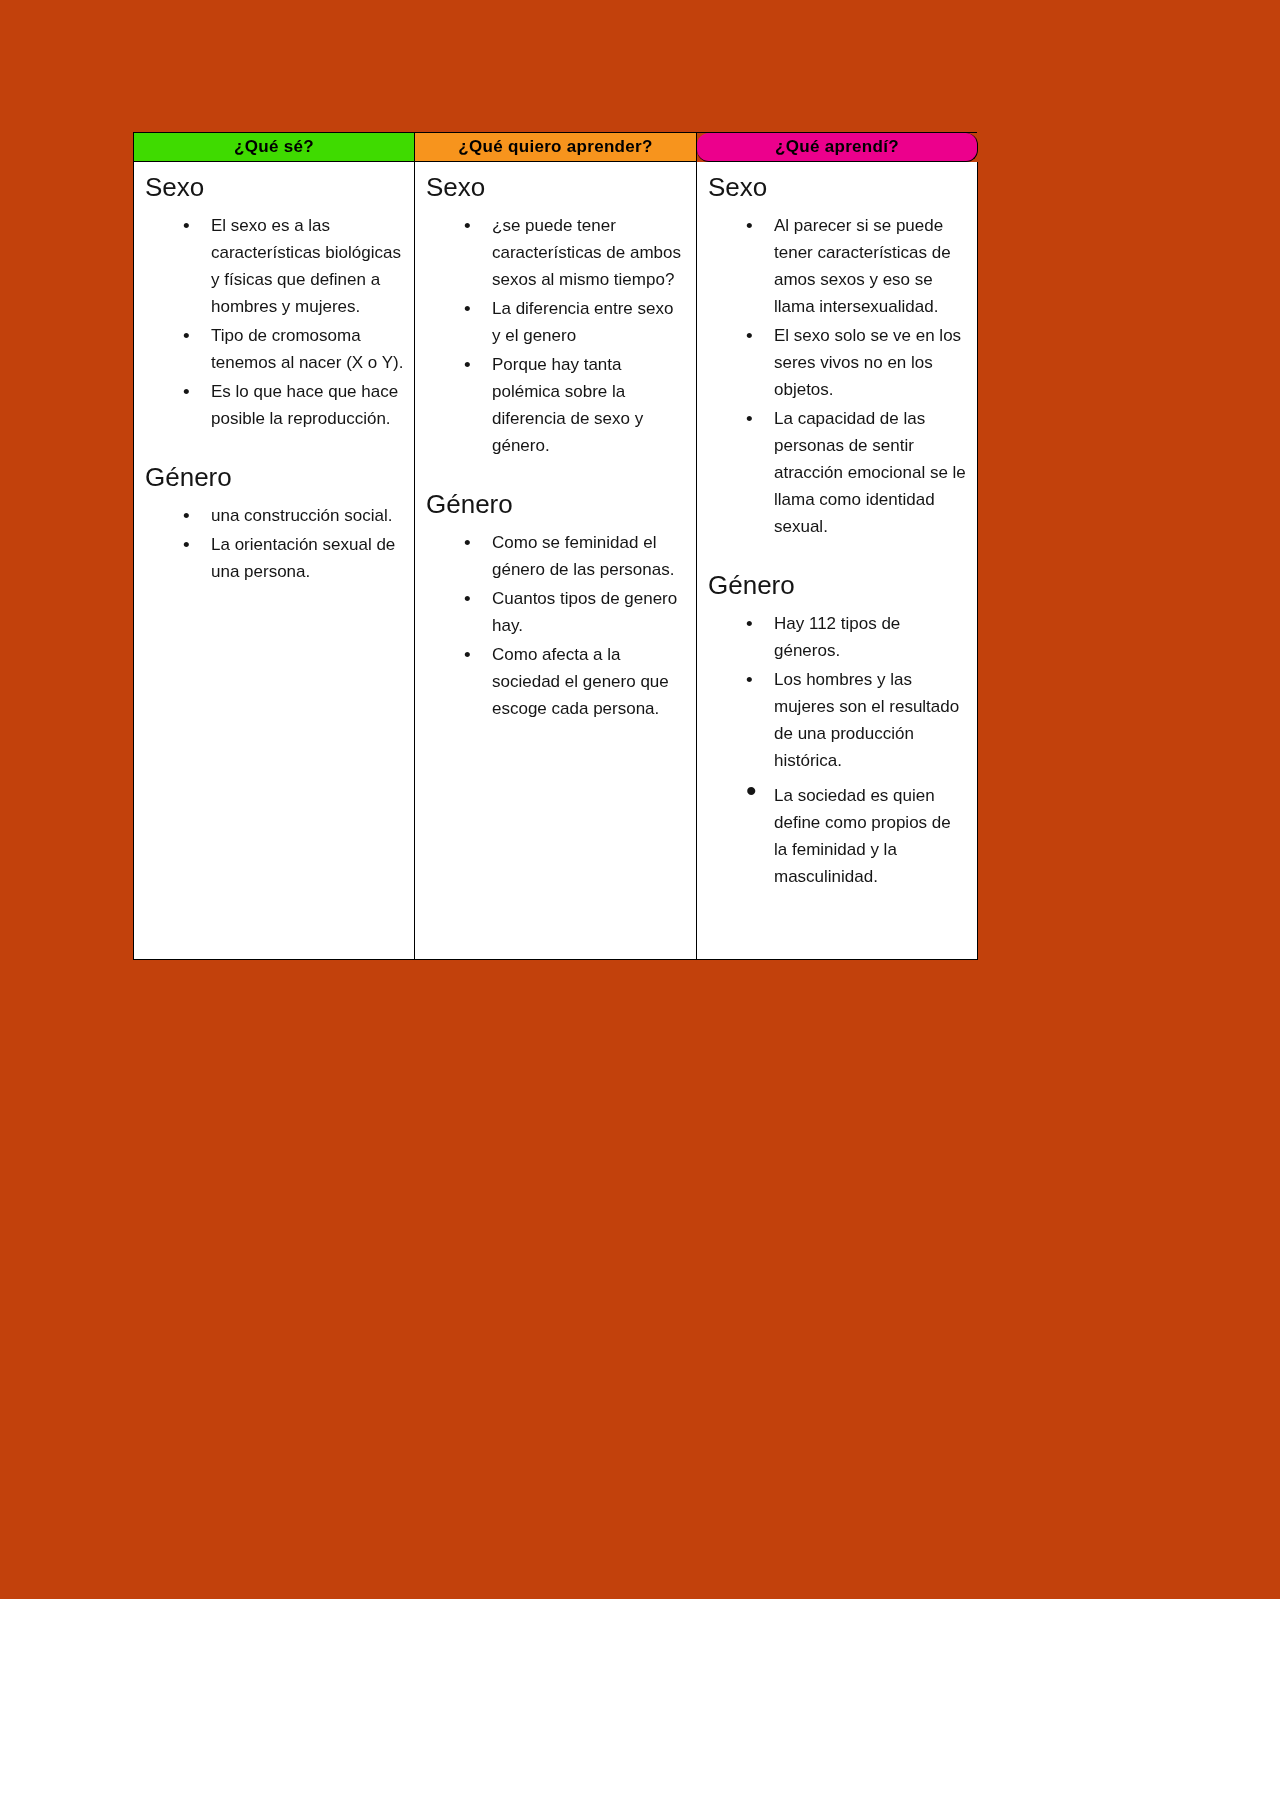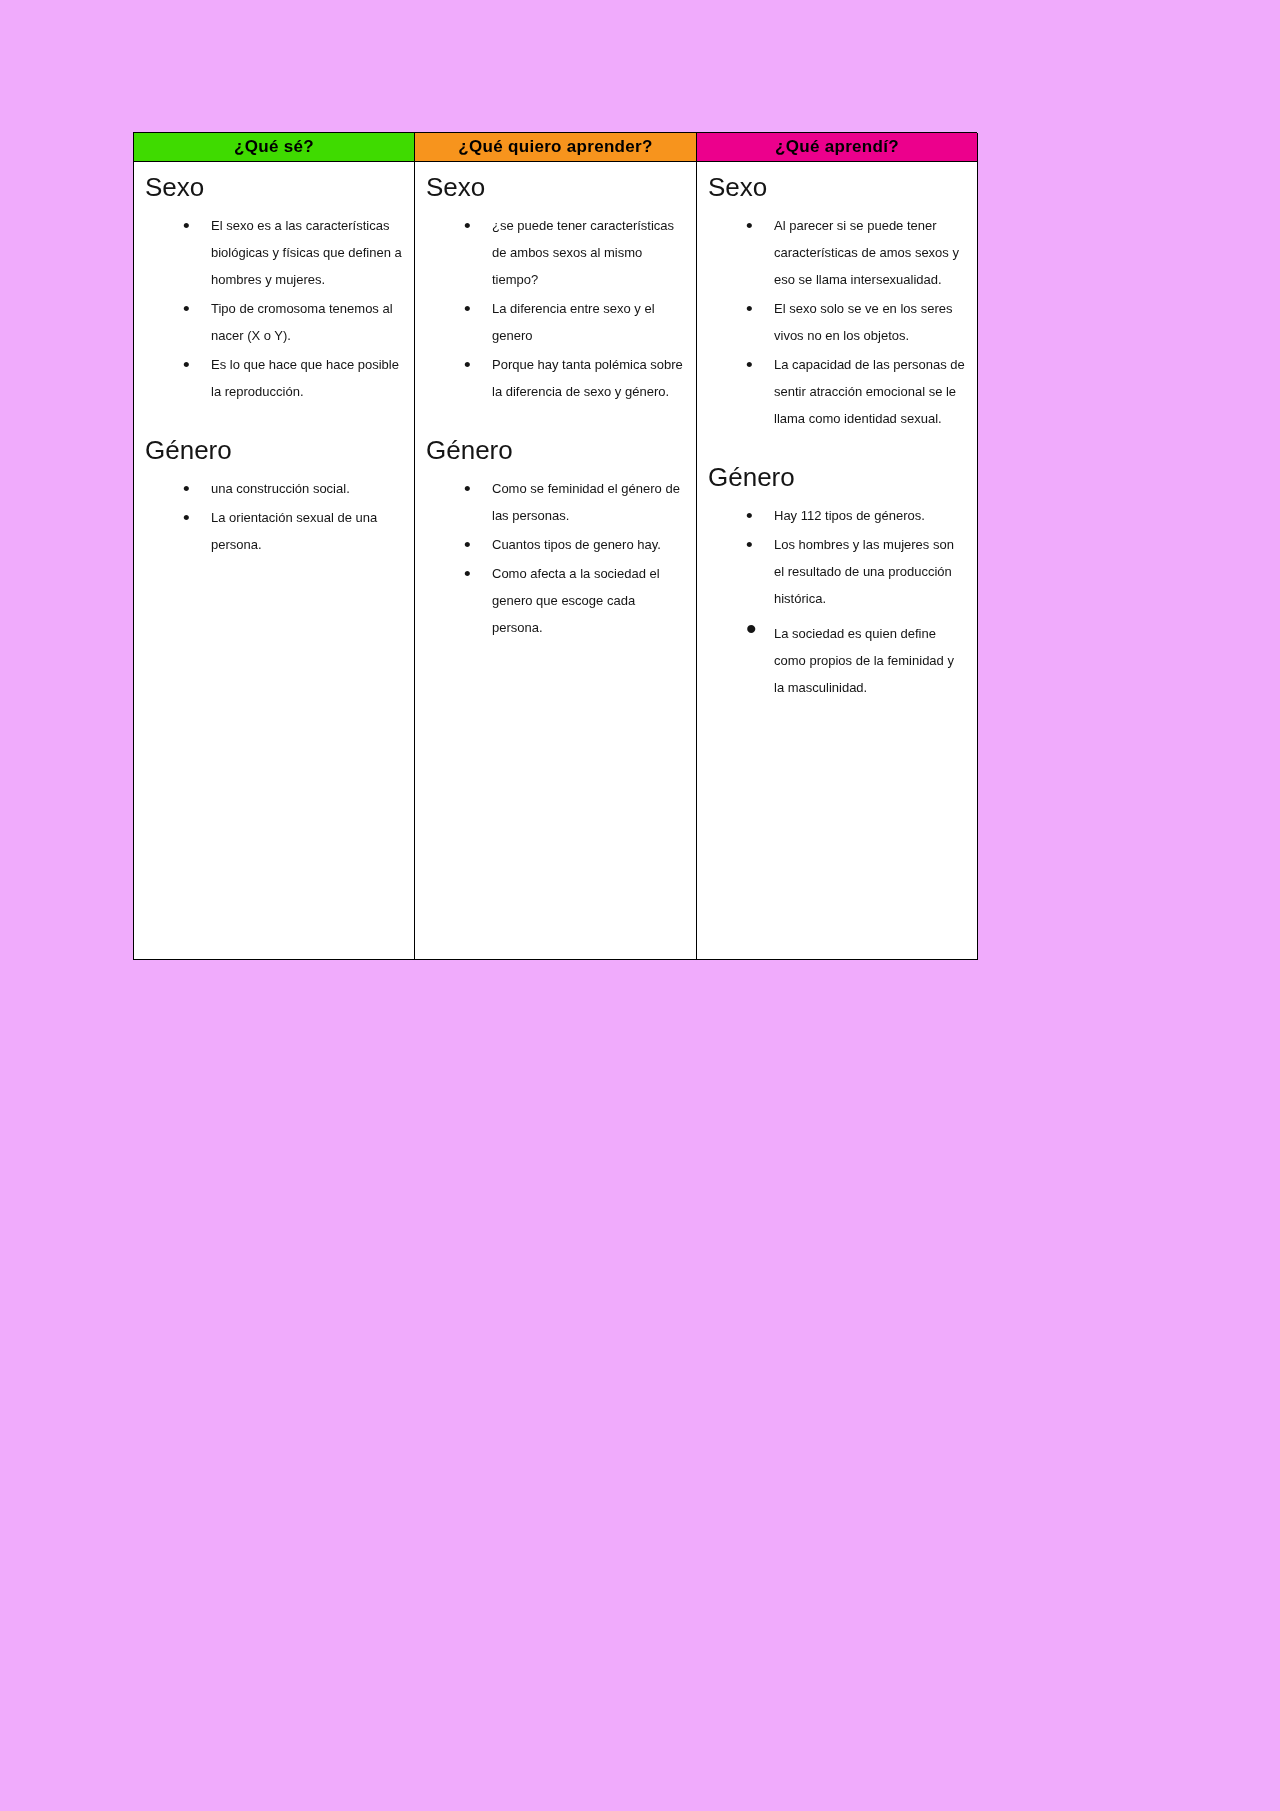--- a/index.html
+++ b/index.html
@@ -5,22 +5,22 @@
   * { box-sizing: border-box; }
   html, body { margin: 0; padding: 0; }
   body {
     background: #ffffff;
     font-family: "Liberation Sans", sans-serif;
     color: #111111;
   }
   .page {
     position: relative;
     width: 1280px;
-    height: 1811px;
-    background: #f0abfc;
+    height: 1599px;
+    background: #c2410c;
     overflow: hidden;
   }
   .kwl-table {
     position: absolute;
     left: 133px;
     top: 132px;
     width: 844px;
     display: grid;
     grid-template-columns: 281px 282px 281px;
     border-left: 1px solid #000;
@@ -54,21 +54,21 @@
   }
   .section + .section { margin-top: 28px; }
   ul.bullets {
     list-style: none;
     margin: 0;
     padding: 0;
   }
   ul.bullets li {
     position: relative;
     padding-left: 67px;
-    font-size: 13px;
+    font-size: 17px;
     line-height: 27px;
     margin: 0 0 2px 0;
     color: #151515;
   }
   ul.bullets li::before {
     content: "\2022";
     position: absolute;
     left: 39px;
     top: 0;
     font-size: 19px;
@@ -80,21 +80,21 @@
   }
 </style>
 </head>
 <body>
 
 <div class="page">
   <div class="kwl-table">
 
     <div class="cell header" style="background: rgb(63, 219, 0);">¿Qué sé?</div>
     <div class="cell header" style="background: rgb(247, 148, 29);">¿Qué quiero aprender?</div>
-    <div class="cell header" style="background: rgb(236, 0, 140);">¿Qué aprendí?</div>
+    <div class="cell header" style="background: rgb(236, 0, 140); border-radius: 12px;">¿Qué aprendí?</div>
 
     <div class="cell body">
       <div class="section">
         <div class="heading">Sexo</div>
         <ul class="bullets">
           <li>El sexo es a las características biológicas y físicas que definen a hombres y mujeres.</li>
           <li>Tipo de cromosoma tenemos al nacer (X o Y).</li>
           <li>Es lo que hace que hace posible la reproducción.</li>
         </ul>
       </div>

